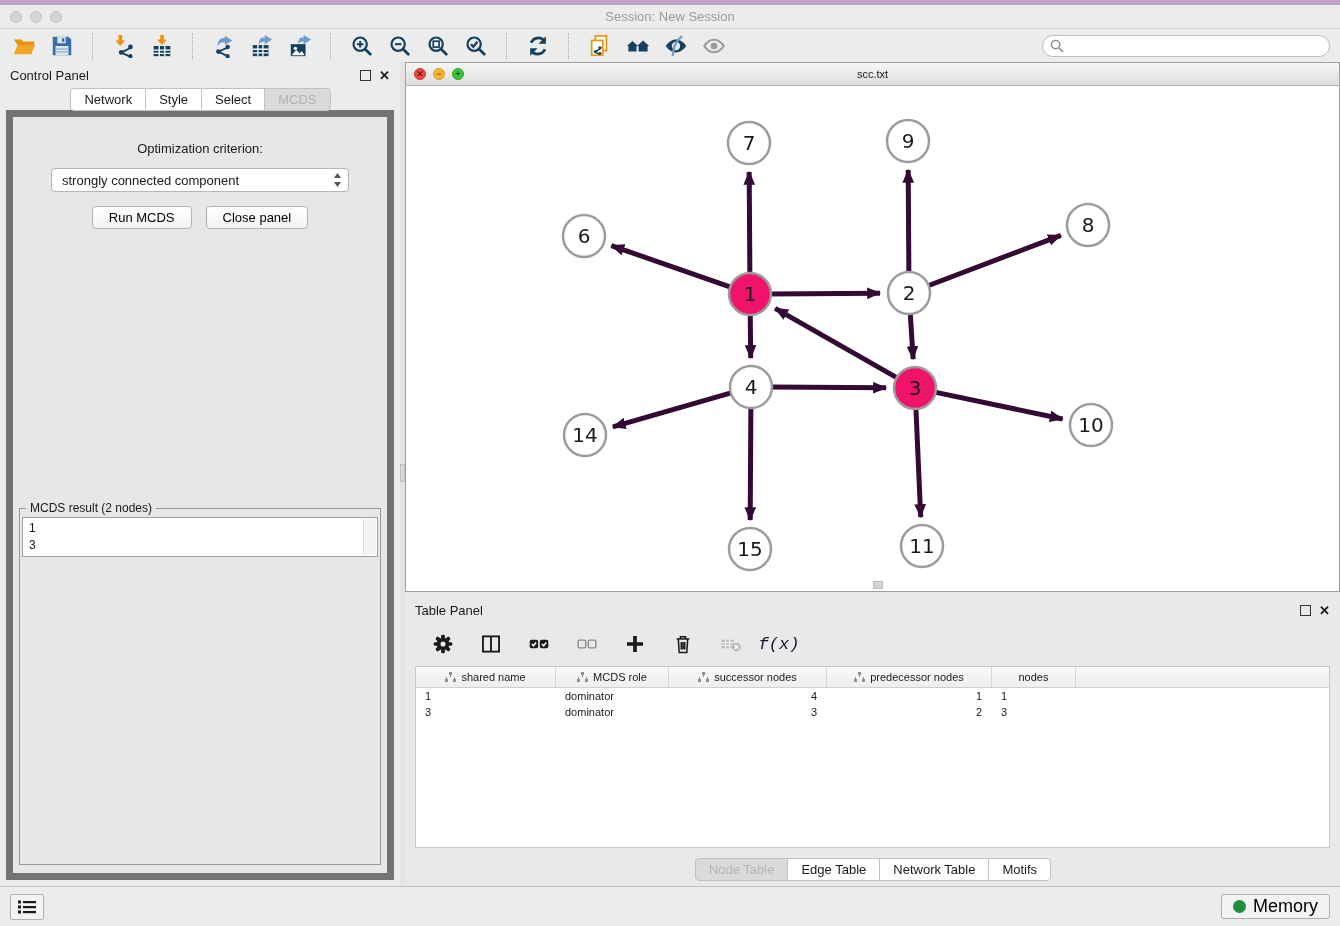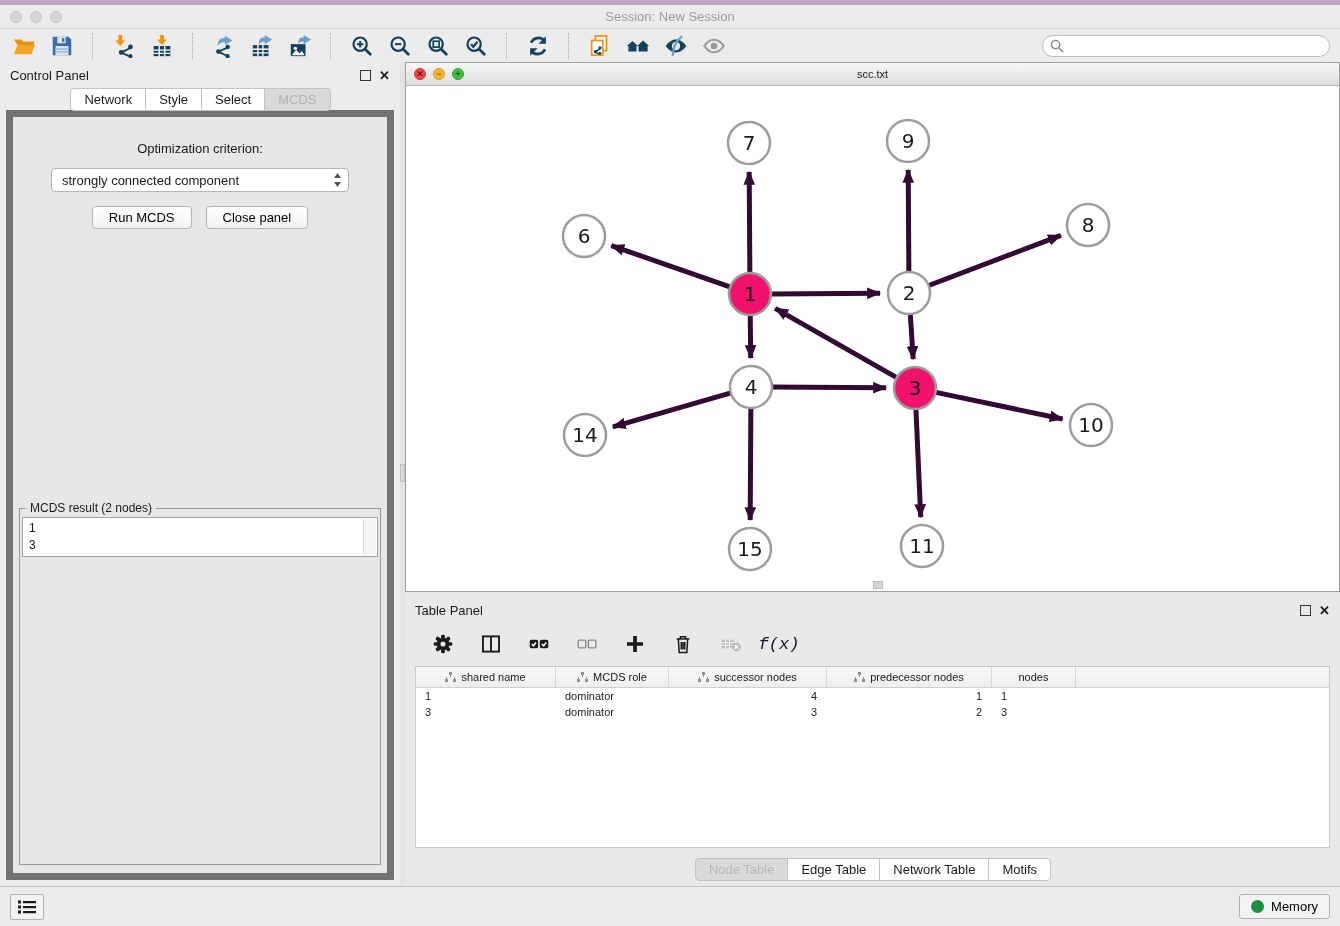--- a/index.html
+++ b/index.html
@@ -83,21 +83,21 @@
   .bt{padding:3px 13px;background:#fff;border:1px solid #c2c2c2;font-size:13px;margin-right:-1px;cursor:pointer;}
   .bt:first-child{border-radius:4px 0 0 4px;}
   .bt:last-child{border-radius:0 4px 4px 0;}
   .bt.disabled{background:#dadada;color:#b7b7b7;}
   
   .statusbar{position:absolute;left:0;right:0;bottom:0;height:40px;background:#ececec;border-top:1px solid #c2c2c2;
     display:flex;align-items:center;padding:0 10px;box-sizing:border-box;}
   .sb-btn{width:34px;height:26px;background:#f3f3f3;border:1px solid #b0b0b0;border-radius:2px;
     display:flex;align-items:center;justify-content:center;cursor:pointer;}
   .mem-btn{margin-left:auto;height:25px;background:#f3f3f3;border:1px solid #b0b0b0;border-radius:3px;
-    display:flex;align-items:center;gap:7px;padding:0 11px;font-size:13px;cursor:pointer;}
+    display:flex;align-items:center;gap:7px;padding:0 11px;font-size:18px;cursor:pointer;}
   .mem-dot{width:13px;height:13px;border-radius:50%;}
 </style>
 </head>
 <body>
 
 <div class="screen">
 
   <div class="purple-strip"></div>
 
   <div class="titlebar">

